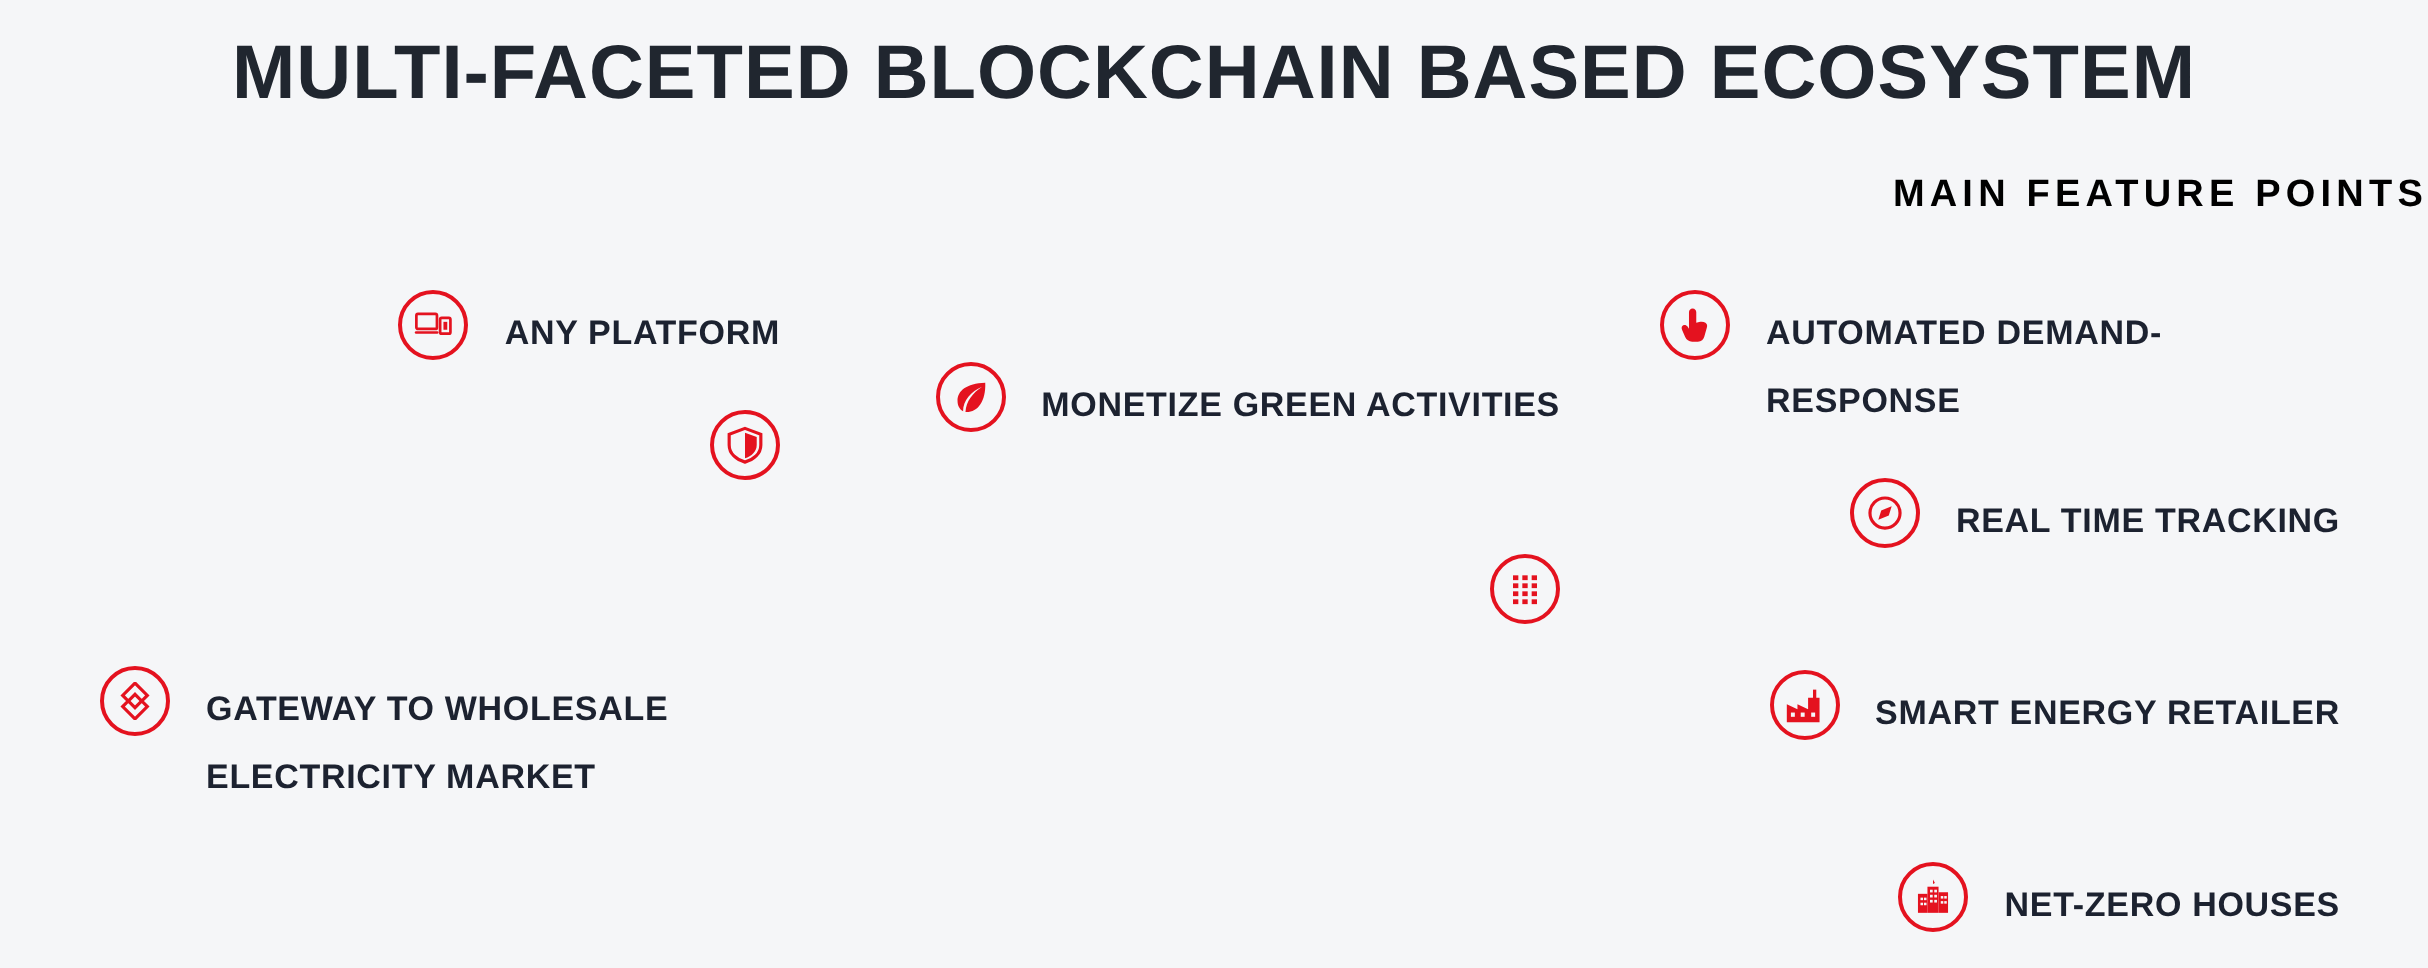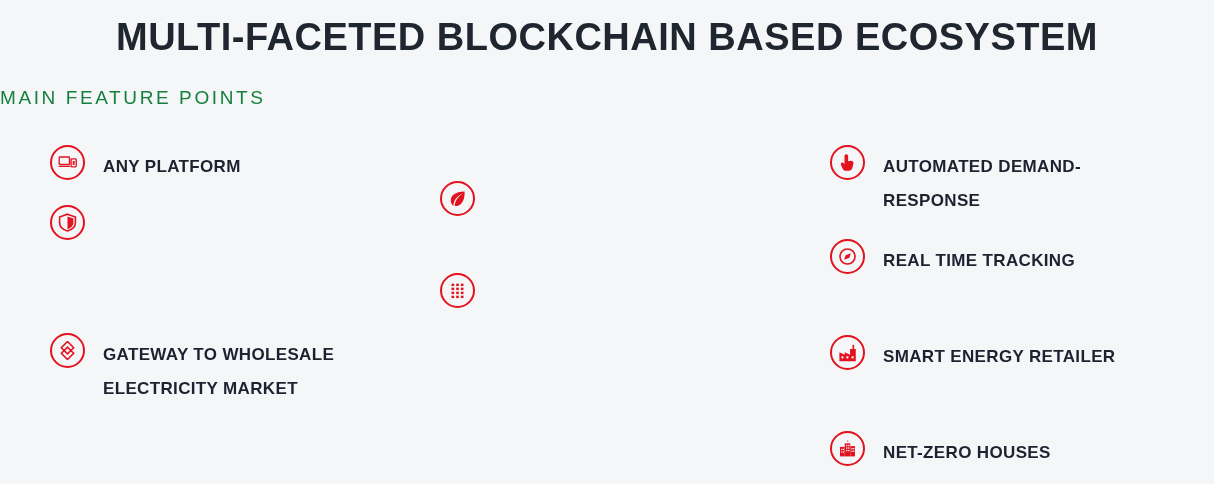--- a/index.html
+++ b/index.html
@@ -24,24 +24,24 @@
     font-size: 38px;
     font-weight: bold;
     color: #20262f;
     letter-spacing: 0.5px;
     margin: 0;
     padding-top: 16px;
     line-height: 1.15;
     text-transform: uppercase;
   }
   .subtitle {
-    text-align: left;
+    text-align: right;
     font-size: 19px;
-    font-weight: normal;
-    color: #15803d;
+    font-weight: bold;
+    color: #000000;
     letter-spacing: 2.6px;
     margin: 0;
     padding-top: 27px;
     text-transform: uppercase;
   }
   .grid {
     position: absolute;
     top: 150px;
     left: 0;
     width: 1214px;
@@ -57,20 +57,21 @@
   .col-3 { padding-left: 50px; }
 
   .group { }
   .group-gap { height: 36px; }
 
   .feature {
     display: flex;
     flex-direction: row;
     align-items: flex-start;
     margin-bottom: 26px;
+    justify-content: flex-end;
   }
 
   .icon-wrap {
     flex: 0 0 auto;
     width: 35px;
     height: 35px;
     border: 2px solid #e4121f;
     border-radius: 50%;
     display: flex;
     align-items: center;
@@ -145,20 +146,21 @@
       <div class="group">
       </div>
       <div class="group-gap"></div>
       <div class="group">
         <div class="feature">
           <span class="icon-wrap">
             <svg width="19" height="19" viewBox="0 0 24 24">
               <path d="M21 3 C9 3.5 3.5 8 3.5 14.5 C3.5 17.5 5 20 7 21 C7 14 12 8.5 19 5.5 C13 9.5 9 14.5 8.5 21.5 C16 22 21.5 15 21 3 Z" fill="#e4121f"></path>
             </svg>
           </span>
+          <span class="feature-label">MONETIZE GREEN ACTIVITIES</span>
         </div>
       </div>
       <div class="group-gap"></div>
       <div class="group">
         <div class="feature">
           <span class="icon-wrap">
             <svg width="15" height="16" viewBox="0 0 20 24">
               <g fill="#e4121f">
                 <rect x="1" y="1" width="4" height="3.6"></rect>
                 <rect x="8" y="1" width="4" height="3.6"></rect>

